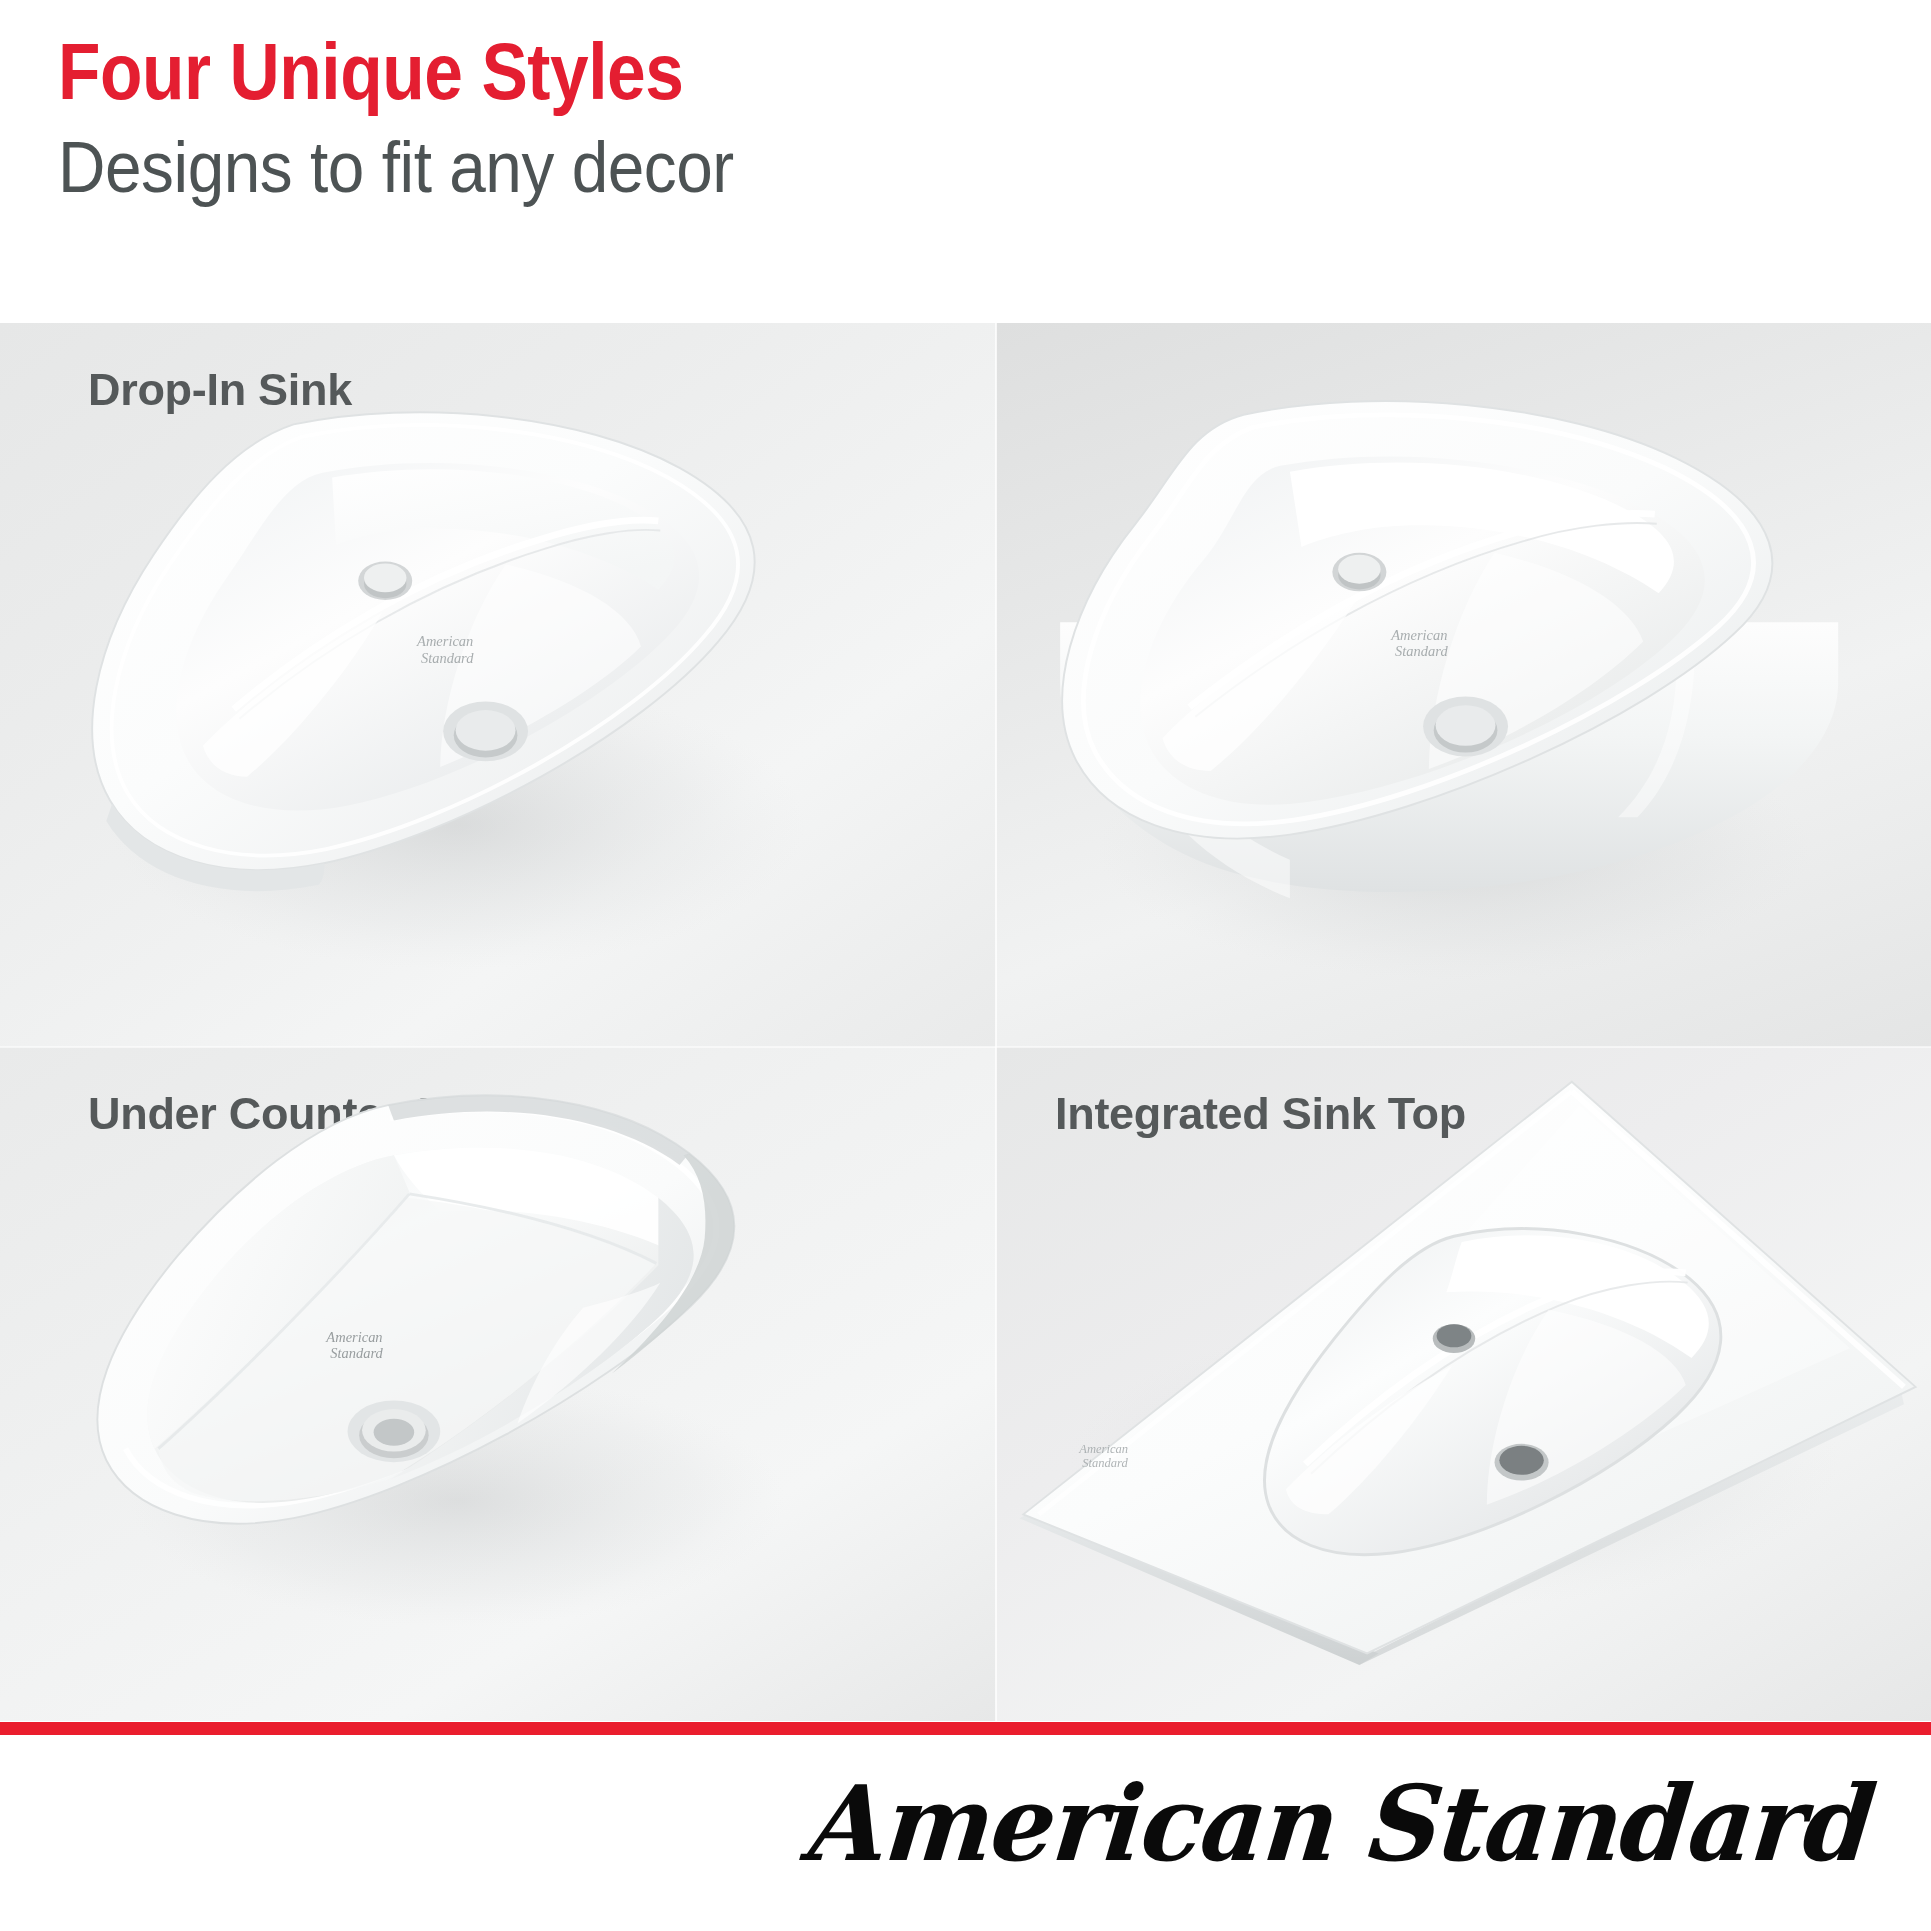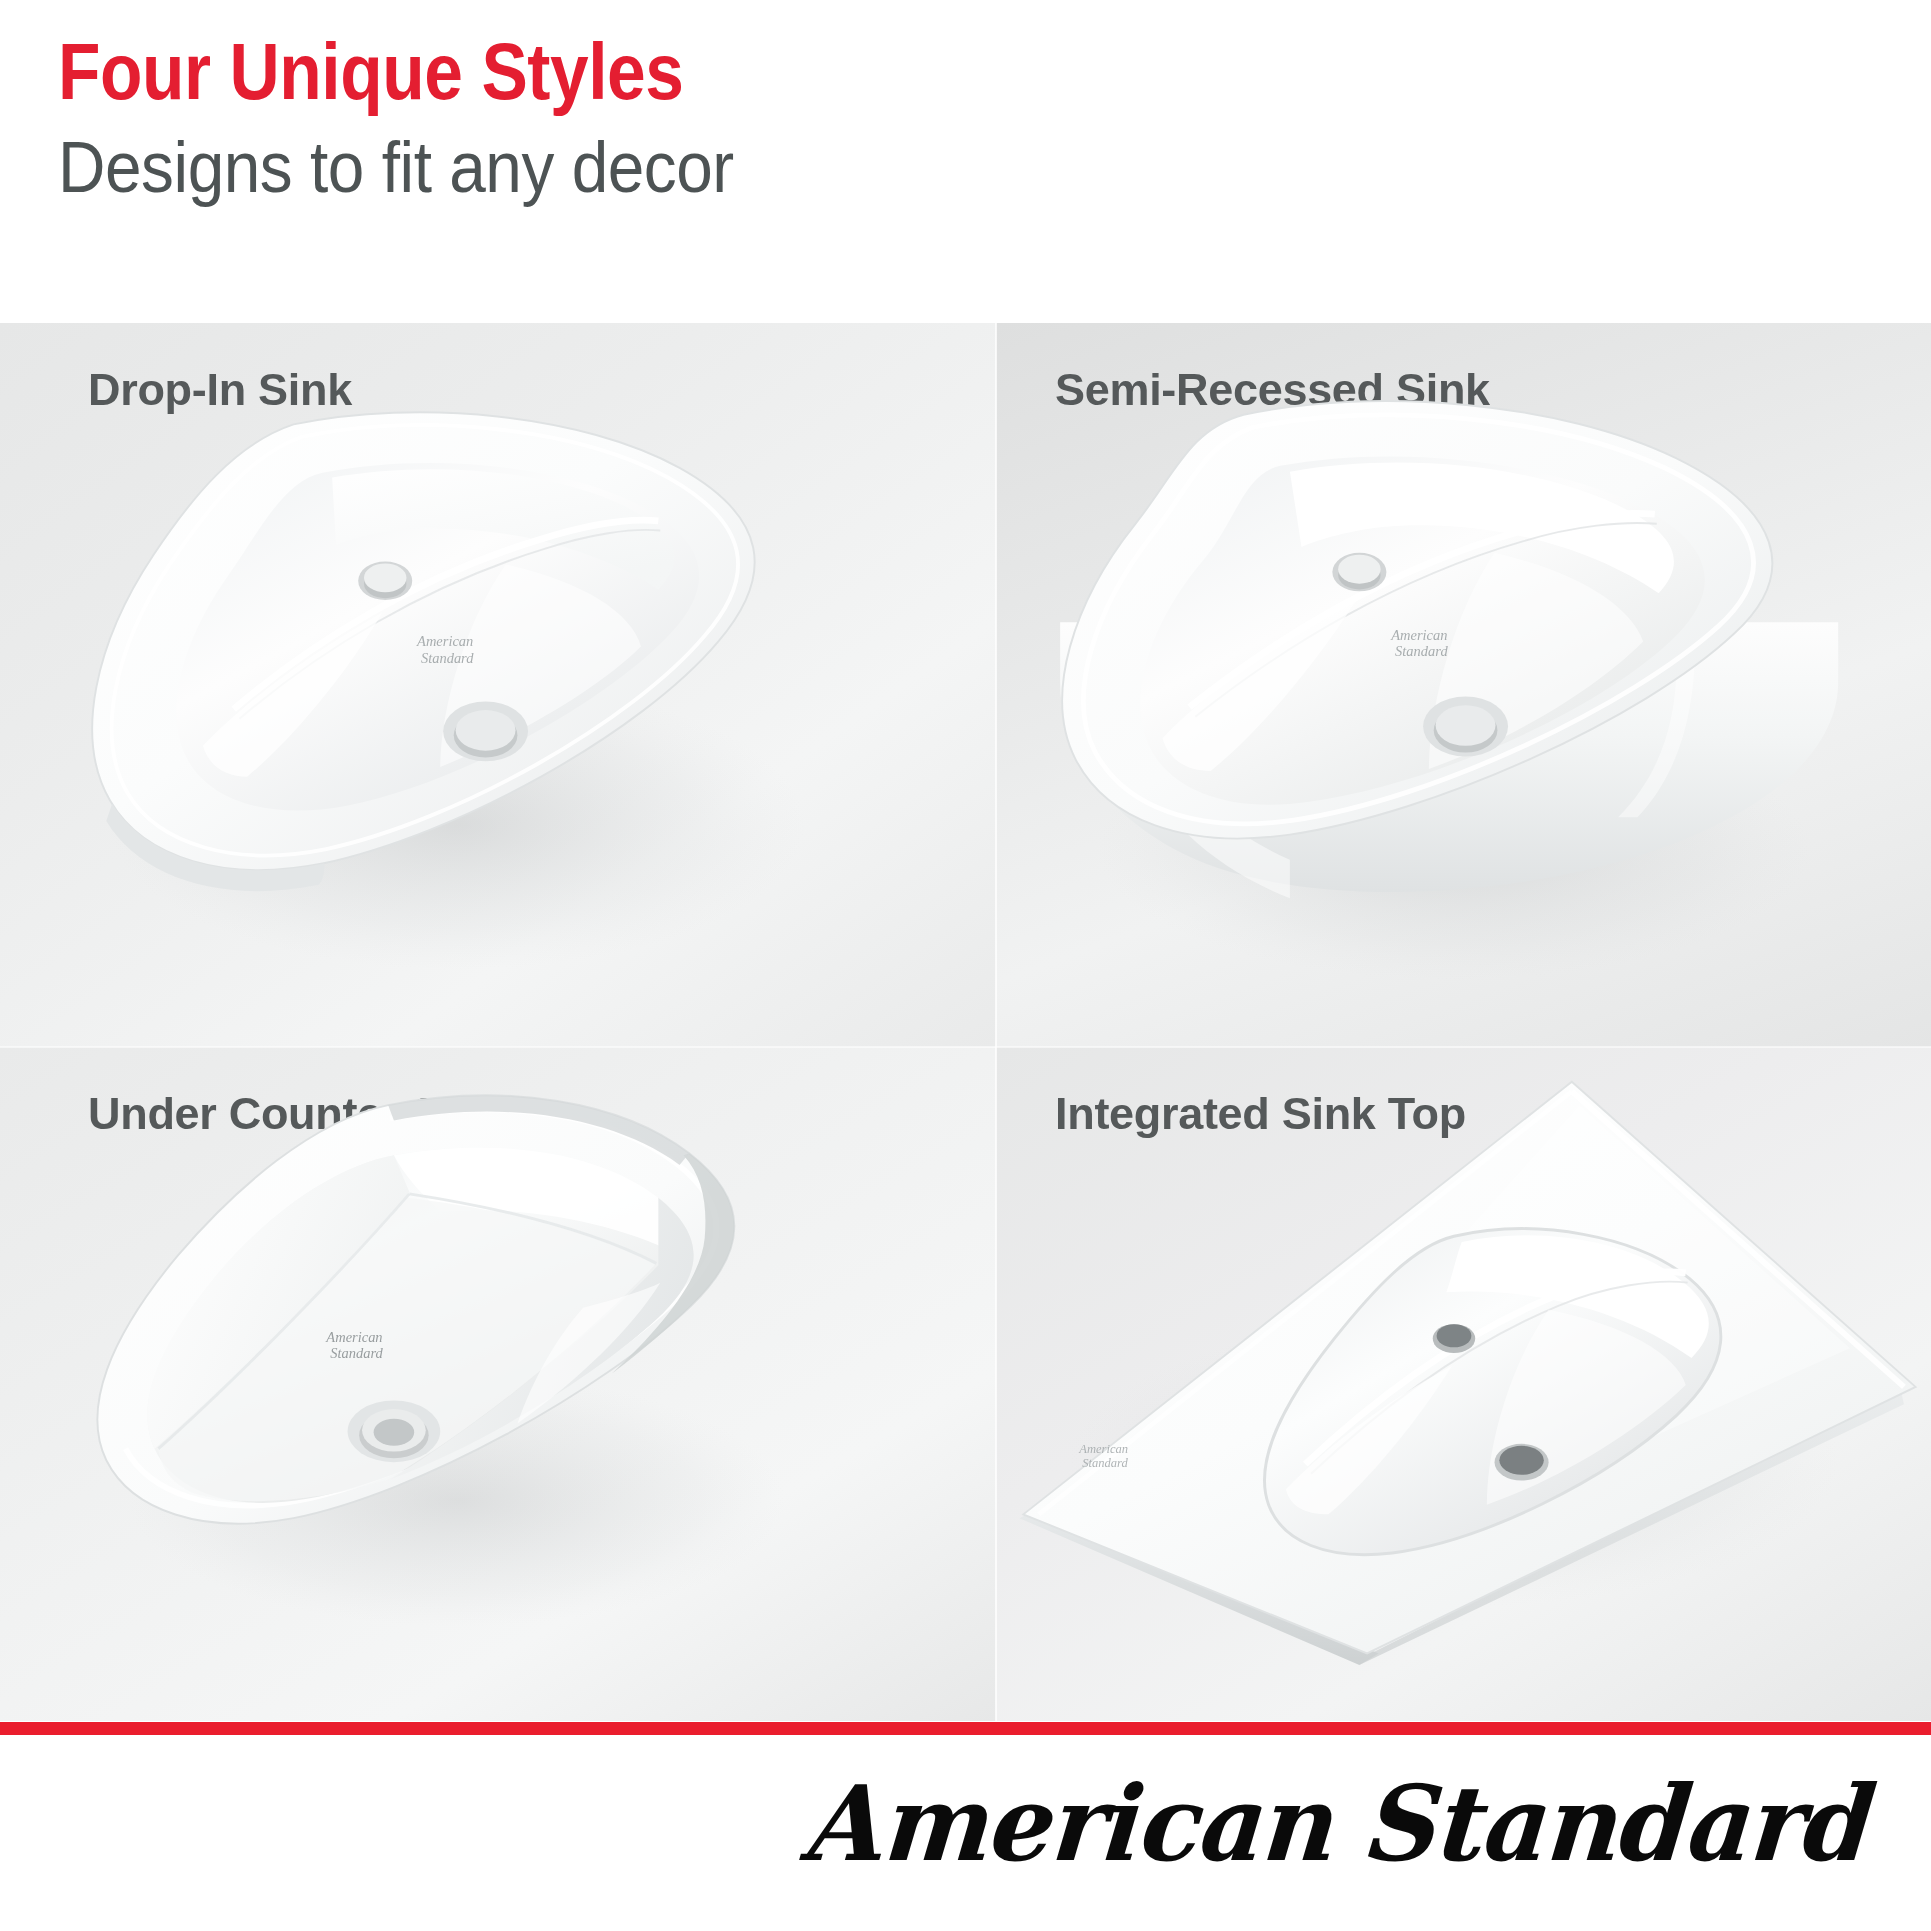--- a/index.html
+++ b/index.html
@@ -209,21 +209,20 @@
         <text x="428" y="335" font-family="Liberation Serif, serif" font-style="italic" font-size="15" fill="#9aa0a2" opacity="0.85">American</text>
         <text x="432" y="352" font-family="Liberation Serif, serif" font-style="italic" font-size="15" fill="#9aa0a2" opacity="0.85">Standard</text>
 
         <path d="M 112 498 C 148 556 232 580 332 560 C 332 572 330 578 326 582
                  C 228 602 142 576 106 516 Z" fill="#e3e6e7"></path>
       </svg>
     </div>
   </div>
 
   <div class="panel p-tr">
-    <div class="panel-label">Semi-Recessed Sink</div>
     <div class="art">
       <svg viewBox="0 0 968 750" preserveAspectRatio="xMidYMid meet">
         <defs>
           <linearGradient id="srTop" x1="0" y1="0" x2="1" y2="1">
             <stop offset="0%" stop-color="#ffffff"></stop>
             <stop offset="50%" stop-color="#fafbfb"></stop>
             <stop offset="100%" stop-color="#e6e9ea"></stop>
           </linearGradient>
           <linearGradient id="srBowl" x1="0.1" y1="0" x2="0.9" y2="1">
             <stop offset="0%" stop-color="#f1f3f4"></stop>

